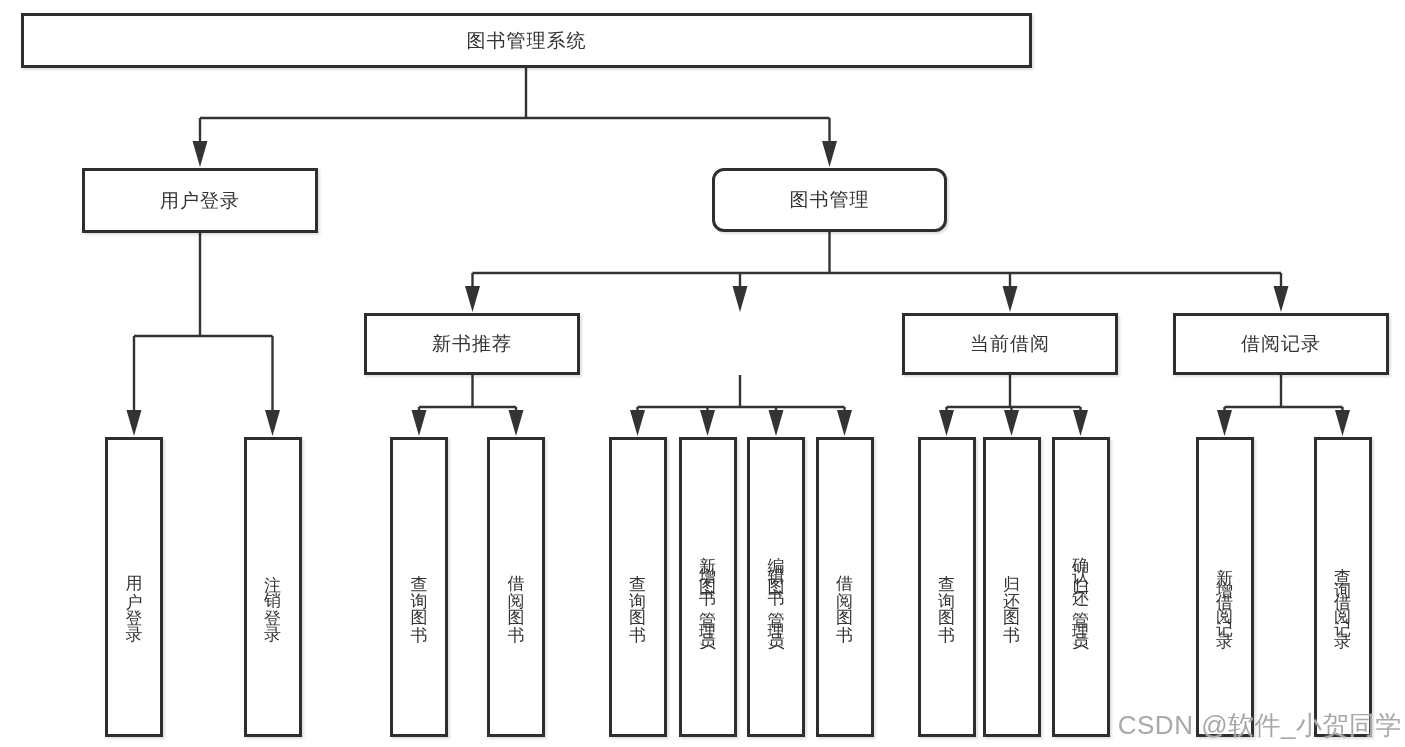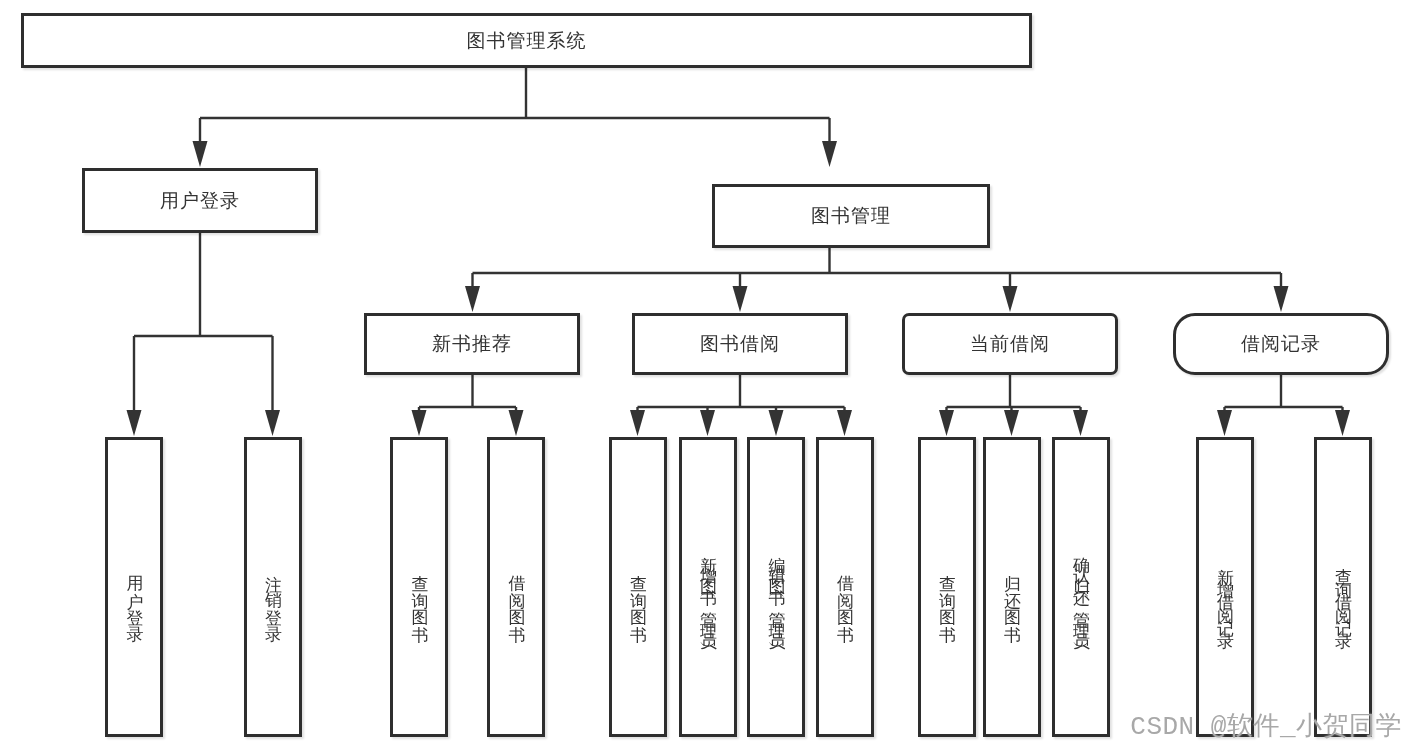--- a/index.html
+++ b/index.html
@@ -7,21 +7,20 @@
     padding: 0;
     background: var(--bg, #ffffff);
     font-family: "Liberation Sans", sans-serif;
   }
   .stage {
     position: relative;
     width: 1405px;
     height: 747px;
     background: var(--bg, #ffffff);
     overflow: hidden;
-    font-family: Liberation Mono, monospace;
   }
   #connectors {
     position: absolute;
     left: 0; top: 0;
     width: 1405px; height: 747px;
     pointer-events: none;
   }
   .hbox {
     position: absolute;
     box-sizing: border-box;
@@ -31,26 +30,26 @@
     align-items: center;
     justify-content: center;
     color: var(--text, #333333);
     font-size: 19px;
     letter-spacing: 1px;
     box-shadow: 2px 2px 2px rgba(0,0,0,0.12);
     z-index: 2;
   }
   .root { left: 21px;  top: 13px;  width: 1011px; height: 55px; }
   .user { left: 82px;  top: 168px; width: 236px;  height: 65px; }
-  .mgmt { left: 712px; top: 184px; width: 278px;  height: 64px; }
+  .mgmt { left: 712px; top: 168px; width: 235px;  height: 64px; border-radius: 12px; }
   .l3   { top: 313px;  width: 216px; height: 62px; }
   .s0 { left: 364px; text-align: right; }
   .s1 { left: 632px; }
-  .s2 { left: 902px; border-radius: 7px; }
-  .s3 { left: 1173px; border-radius: 22px; }
+  .s2 { left: 902px; }
+  .s3 { left: 1173px; }
   .vbox {
     position: absolute;
     box-sizing: border-box;
     top: 437px;
     width: 58px;
     height: 300px;
     border: 3px solid var(--line, #2e2e2e);
     background: #ffffff;
     display: flex;
     align-items: center;
@@ -146,23 +145,20 @@
     <span>用户登录</span>
   </div>
 
   <div class="hbox mgmt">
     <span>图书管理</span>
   </div>
 
   <div class="hbox l3 s0">
     <span>新书推荐</span>
   </div>
-  <div class="hbox l3 s1">
-    <span>图书借阅</span>
-  </div>
   <div class="hbox l3 s2">
     <span>当前借阅</span>
   </div>
   <div class="hbox l3 s3">
     <span>借阅记录</span>
   </div>
 
   <div id="leaves">
       <div class="vbox" style="left: 105px;">
         <span class="vtext ls-lg">用户登录</span>

